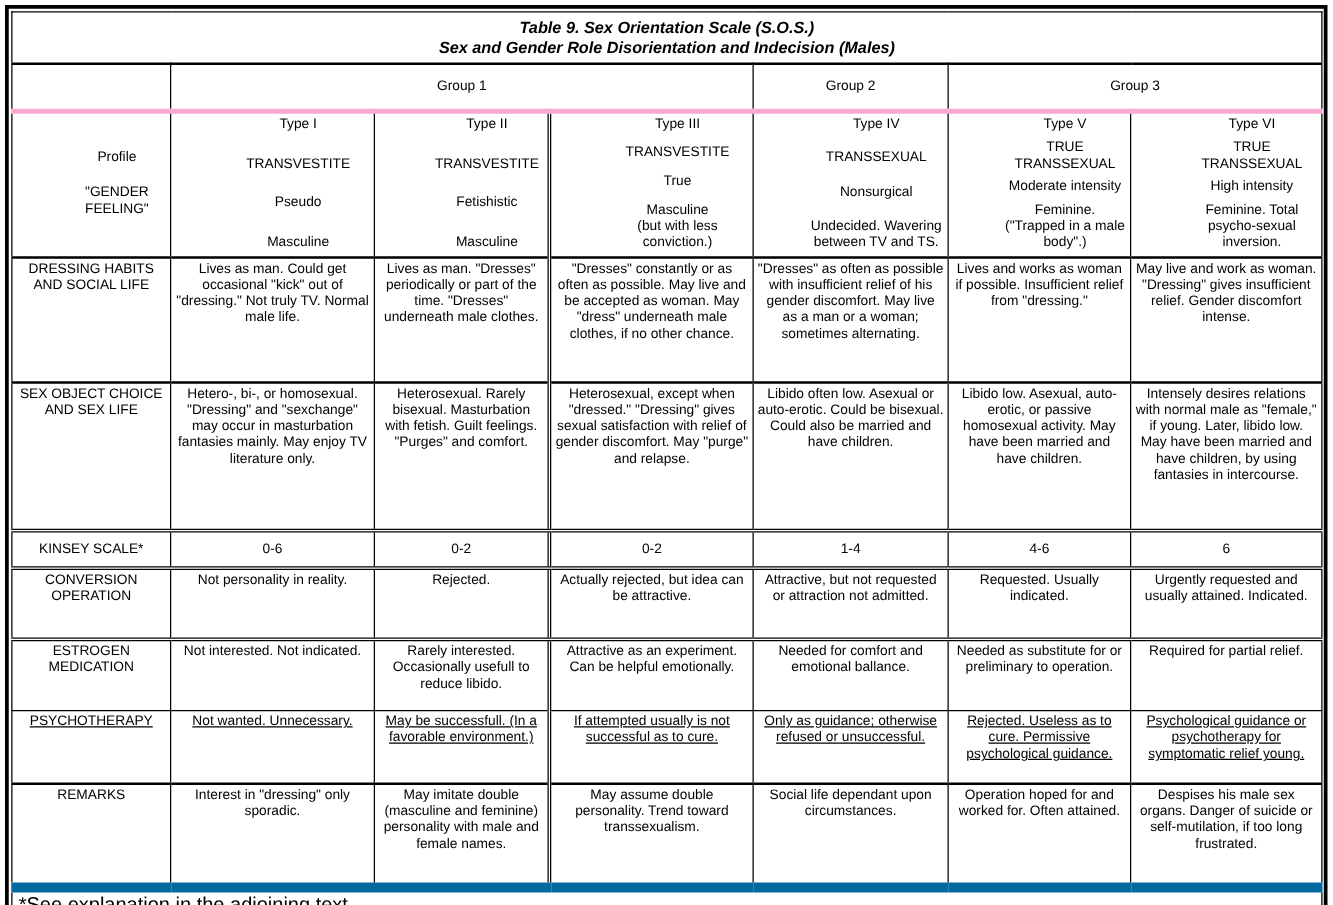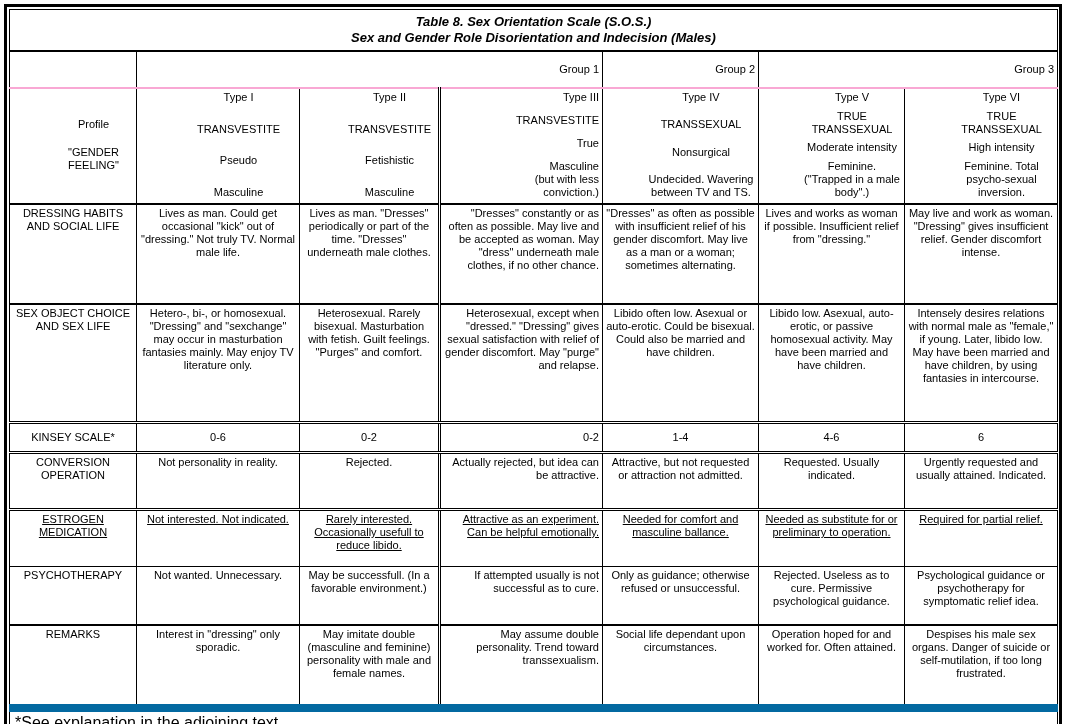--- a/index.html
+++ b/index.html
@@ -4,39 +4,39 @@
 <style>
   html,body{margin:0;padding:0;background:#fff;}
   body{font-family:"Liberation Sans","DejaVu Sans",sans-serif;color:#000;}
   .frame{margin:4px;border:3px solid #000;padding:2px;width:1048px;background:#fff;}
   table{border-collapse:collapse;table-layout:fixed;width:1048px;}
   td{border:1px solid #000;font-size:11px;line-height:13px;text-align:center;vertical-align:top;padding:2px 3px;overflow:hidden;word-wrap:break-word;}
   colgroup col.c0{width:127px}colgroup col.c1{width:163px}colgroup col.c2{width:140px}
   colgroup col.c3{width:163px}colgroup col.c4{width:156px}colgroup col.c5{width:146px}colgroup col.c6{width:153px}
   
   .title-row td{border-bottom:2px solid #000;vertical-align:middle;}
-  .group-row td{border-bottom:2px solid #f9a8d4;vertical-align:middle;height:31px;text-align:right;}
+  .group-row td{border-bottom:4px solid #f9a8d4;vertical-align:middle;height:31px;}
   .profile-row td{border-bottom:2px solid #000;}
   .r-dressing td{border-bottom:2px solid #000;}
   .r-sexobj td{border-bottom:3px double #000;}
   .r-kinsey td{border-bottom:3px double #000;vertical-align:middle;height:23px;}
   .r-conversion td{border-bottom:3px double #000;}
   .r-psycho td{border-bottom:2px solid #000;}
   .r-remarks td{border-bottom:8px solid #0369a1;}
-  td.dbl{border-left:3px double #000;text-align:right;}
+  td.dbl{border-left:3px double #000;}
   .title-row td{height:36px;}
   .title-line{font-weight:bold;font-style:italic;font-size:13px;line-height:16px;text-align:center;}
   .profile-row td{height:110px;padding-left:44px;}
   .pflex{display:flex;flex-direction:column;justify-content:space-between;height:108px;}
   .pslot{min-height:13px;white-space:pre-line;}
   .r-dressing td{height:94px;}
   .r-sexobj td{height:112px;}
   .r-conversion td{height:50px;}
-  .r-estrogen td{height:51px;text-decoration:underline;}
-  .r-psycho td{height:53px;}
+  .r-estrogen td{height:51px;}
+  .r-psycho td{height:53px;text-decoration:underline;}
   .r-remarks td{height:74px;}
   .footer-row td{text-align:left;vertical-align:top;height:36px;padding:3px 5px;border-bottom:none;}
   .footer-line{font-size:16px;line-height:15px;}
   .rowlabel{text-transform:none;}
 </style>
 </head>
 <body>
 
 <div class="frame">
 <table>
@@ -46,21 +46,21 @@
         <col class="c2">
         <col class="c3">
         <col class="c4">
         <col class="c5">
         <col class="c6">
   </colgroup>
 
   <tbody>
         <tr class="title-row">
     <td colspan="7">
-      <div class="title-line">Table 8. Sex Orientation Scale (S.O.S.)</div>
+      <div class="title-line">Table 9. Sex Orientation Scale (S.O.S.)</div>
       <div class="title-line">Sex and Gender Role Disorientation and Indecision (Males)</div>
     </td>
   </tr>
 
   <tr class="group-row">
     <td></td>
     <td colspan="3">Group 1</td>
     <td>Group 2</td>
     <td colspan="2">Group 3</td>
   </tr>
@@ -163,33 +163,33 @@
     <td>Attractive, but not requested or attraction not admitted.</td>
     <td>Requested. Usually indicated.</td>
     <td>Urgently requested and usually attained. Indicated.</td>
   </tr>
 
   <tr class="r-estrogen">
     <td class="rowlabel">ESTROGEN MEDICATION</td>
     <td>Not interested. Not indicated.</td>
     <td>Rarely interested. Occasionally usefull to reduce libido.</td>
     <td class="dbl">Attractive as an experiment. Can be helpful emotionally.</td>
-    <td>Needed for comfort and masculine ballance.</td>
+    <td>Needed for comfort and emotional ballance.</td>
     <td>Needed as substitute for or preliminary to operation.</td>
     <td>Required for partial relief.</td>
   </tr>
 
   <tr class="r-psycho">
     <td class="rowlabel">PSYCHOTHERAPY</td>
     <td>Not wanted. Unnecessary.</td>
     <td>May be successfull. (In a favorable environment.)</td>
     <td class="dbl">If attempted usually is not successful as to cure.</td>
     <td>Only as guidance; otherwise refused or unsuccessful.</td>
     <td>Rejected. Useless as to cure. Permissive psychological guidance.</td>
-    <td>Psychological guidance or psychotherapy for symptomatic relief idea.</td>
+    <td>Psychological guidance or psychotherapy for symptomatic relief young.</td>
   </tr>
 
   <tr class="r-remarks">
     <td class="rowlabel">REMARKS</td>
     <td>Interest in "dressing" only sporadic.</td>
     <td>May imitate double (masculine and feminine) personality with male and female names.</td>
     <td class="dbl">May assume double personality. Trend toward transsexualism.</td>
     <td>Social life dependant upon circumstances.</td>
     <td>Operation hoped for and worked for. Often attained.</td>
     <td>Despises his male sex organs. Danger of suicide or self-mutilation, if too long frustrated.</td>

